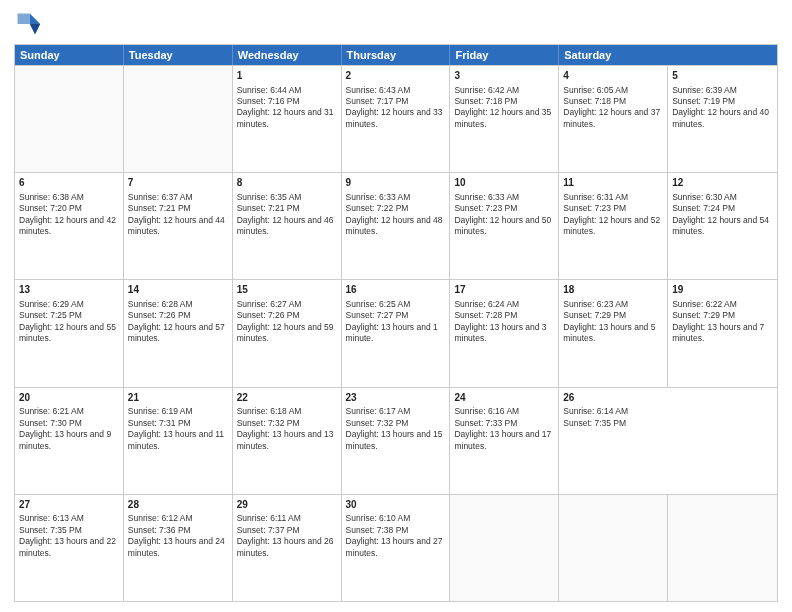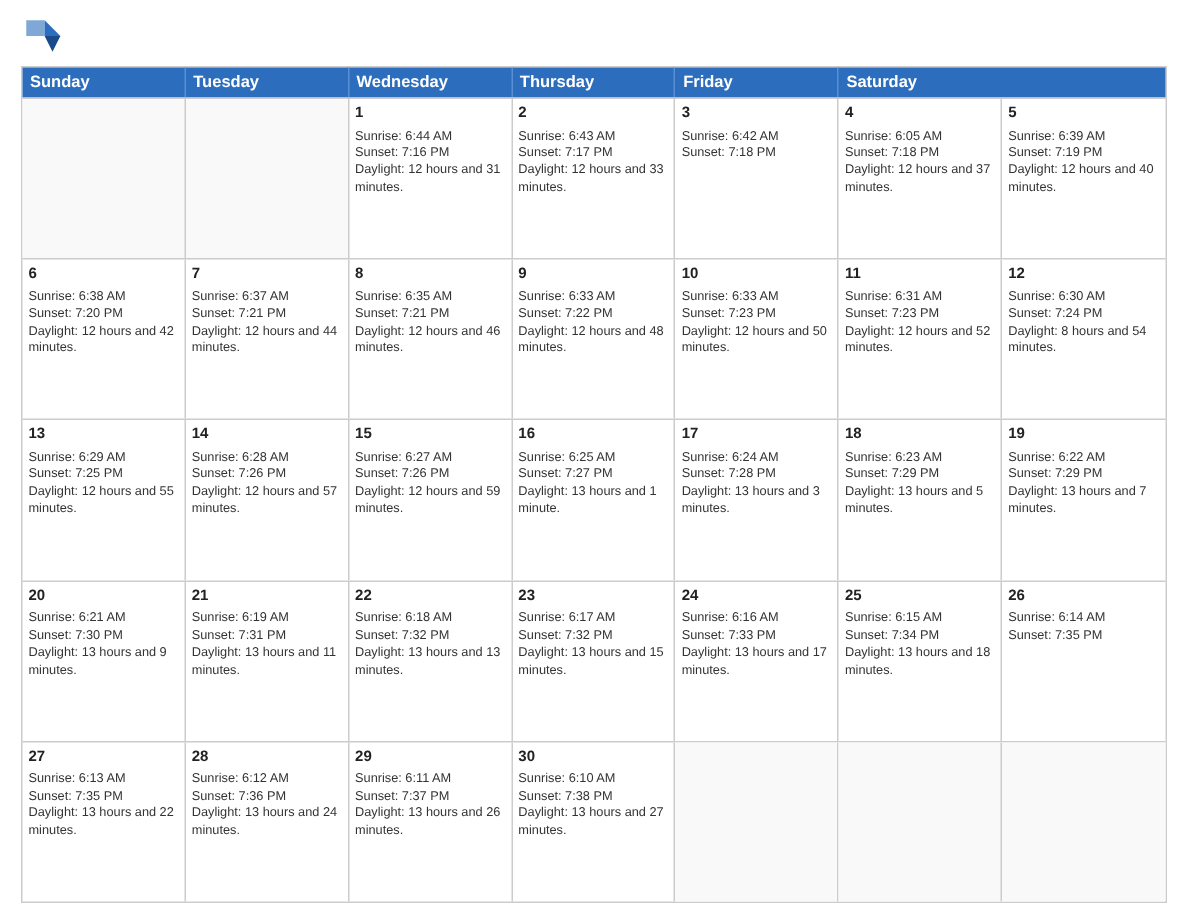--- a/index.html
+++ b/index.html
@@ -133,49 +133,48 @@
         <div class="cal-header-cell">Thursday</div>
         <div class="cal-header-cell">Friday</div>
         <div class="cal-header-cell">Saturday</div>
       </div>
     <div class="cal-body">
     <div class="cal-week">
           <div class="cal-cell empty"></div>
           <div class="cal-cell empty"></div>
           <div class="cal-cell"><span class="day-num">1</span><span>Sunrise: 6:44 AM</span><br><span>Sunset: 7:16 PM</span><br><span>Daylight: 12 hours and 31 minutes.</span></div>
           <div class="cal-cell"><span class="day-num">2</span><span>Sunrise: 6:43 AM</span><br><span>Sunset: 7:17 PM</span><br><span>Daylight: 12 hours and 33 minutes.</span></div>
-          <div class="cal-cell"><span class="day-num">3</span><span>Sunrise: 6:42 AM</span><br><span>Sunset: 7:18 PM</span><br></div>
+          <div class="cal-cell"><span class="day-num">3</span><span>Sunrise: 6:42 AM</span><br><span>Sunset: 7:18 PM</span><br><span>Daylight: 12 hours and 35 minutes.</span></div>
           <div class="cal-cell"><span class="day-num">4</span><span>Sunrise: 6:05 AM</span><br><span>Sunset: 7:18 PM</span><br><span>Daylight: 12 hours and 37 minutes.</span></div>
           <div class="cal-cell"><span class="day-num">5</span><span>Sunrise: 6:39 AM</span><br><span>Sunset: 7:19 PM</span><br><span>Daylight: 12 hours and 40 minutes.</span></div>
         </div>
         <div class="cal-week">
           <div class="cal-cell"><span class="day-num">6</span><span>Sunrise: 6:38 AM</span><br><span>Sunset: 7:20 PM</span><br><span>Daylight: 12 hours and 42 minutes.</span></div>
           <div class="cal-cell"><span class="day-num">7</span><span>Sunrise: 6:37 AM</span><br><span>Sunset: 7:21 PM</span><br><span>Daylight: 12 hours and 44 minutes.</span></div>
           <div class="cal-cell"><span class="day-num">8</span><span>Sunrise: 6:35 AM</span><br><span>Sunset: 7:21 PM</span><br><span>Daylight: 12 hours and 46 minutes.</span></div>
           <div class="cal-cell"><span class="day-num">9</span><span>Sunrise: 6:33 AM</span><br><span>Sunset: 7:22 PM</span><br><span>Daylight: 12 hours and 48 minutes.</span></div>
           <div class="cal-cell"><span class="day-num">10</span><span>Sunrise: 6:33 AM</span><br><span>Sunset: 7:23 PM</span><br><span>Daylight: 12 hours and 50 minutes.</span></div>
           <div class="cal-cell"><span class="day-num">11</span><span>Sunrise: 6:31 AM</span><br><span>Sunset: 7:23 PM</span><br><span>Daylight: 12 hours and 52 minutes.</span></div>
-          <div class="cal-cell"><span class="day-num">12</span><span>Sunrise: 6:30 AM</span><br><span>Sunset: 7:24 PM</span><br><span>Daylight: 8 hours and 54 minutes.</span></div>
+          <div class="cal-cell"><span class="day-num">12</span><span>Sunrise: 6:30 AM</span><br><span>Sunset: 7:24 PM</span><br><span>Daylight: 12 hours and 54 minutes.</span></div>
         </div>
         <div class="cal-week">
           <div class="cal-cell"><span class="day-num">13</span><span>Sunrise: 6:29 AM</span><br><span>Sunset: 7:25 PM</span><br><span>Daylight: 12 hours and 55 minutes.</span></div>
           <div class="cal-cell"><span class="day-num">14</span><span>Sunrise: 6:28 AM</span><br><span>Sunset: 7:26 PM</span><br><span>Daylight: 12 hours and 57 minutes.</span></div>
           <div class="cal-cell"><span class="day-num">15</span><span>Sunrise: 6:27 AM</span><br><span>Sunset: 7:26 PM</span><br><span>Daylight: 12 hours and 59 minutes.</span></div>
           <div class="cal-cell"><span class="day-num">16</span><span>Sunrise: 6:25 AM</span><br><span>Sunset: 7:27 PM</span><br><span>Daylight: 13 hours and 1 minute.</span></div>
           <div class="cal-cell"><span class="day-num">17</span><span>Sunrise: 6:24 AM</span><br><span>Sunset: 7:28 PM</span><br><span>Daylight: 13 hours and 3 minutes.</span></div>
           <div class="cal-cell"><span class="day-num">18</span><span>Sunrise: 6:23 AM</span><br><span>Sunset: 7:29 PM</span><br><span>Daylight: 13 hours and 5 minutes.</span></div>
           <div class="cal-cell"><span class="day-num">19</span><span>Sunrise: 6:22 AM</span><br><span>Sunset: 7:29 PM</span><br><span>Daylight: 13 hours and 7 minutes.</span></div>
         </div>
         <div class="cal-week">
           <div class="cal-cell"><span class="day-num">20</span><span>Sunrise: 6:21 AM</span><br><span>Sunset: 7:30 PM</span><br><span>Daylight: 13 hours and 9 minutes.</span></div>
           <div class="cal-cell"><span class="day-num">21</span><span>Sunrise: 6:19 AM</span><br><span>Sunset: 7:31 PM</span><br><span>Daylight: 13 hours and 11 minutes.</span></div>
           <div class="cal-cell"><span class="day-num">22</span><span>Sunrise: 6:18 AM</span><br><span>Sunset: 7:32 PM</span><br><span>Daylight: 13 hours and 13 minutes.</span></div>
           <div class="cal-cell"><span class="day-num">23</span><span>Sunrise: 6:17 AM</span><br><span>Sunset: 7:32 PM</span><br><span>Daylight: 13 hours and 15 minutes.</span></div>
           <div class="cal-cell"><span class="day-num">24</span><span>Sunrise: 6:16 AM</span><br><span>Sunset: 7:33 PM</span><br><span>Daylight: 13 hours and 17 minutes.</span></div>
-          <div class="cal-cell"><span class="day-num">25</span><span>Sunrise: 6:15 AM</span><br><span>Sunset: 7:34 PM</span><br><span>Daylight: 13 hours and 18 minutes.</span></div>
           <div class="cal-cell"><span class="day-num">26</span><span>Sunrise: 6:14 AM</span><br><span>Sunset: 7:35 PM</span><br></div>
         </div>
         <div class="cal-week">
           <div class="cal-cell"><span class="day-num">27</span><span>Sunrise: 6:13 AM</span><br><span>Sunset: 7:35 PM</span><br><span>Daylight: 13 hours and 22 minutes.</span></div>
           <div class="cal-cell"><span class="day-num">28</span><span>Sunrise: 6:12 AM</span><br><span>Sunset: 7:36 PM</span><br><span>Daylight: 13 hours and 24 minutes.</span></div>
           <div class="cal-cell"><span class="day-num">29</span><span>Sunrise: 6:11 AM</span><br><span>Sunset: 7:37 PM</span><br><span>Daylight: 13 hours and 26 minutes.</span></div>
           <div class="cal-cell"><span class="day-num">30</span><span>Sunrise: 6:10 AM</span><br><span>Sunset: 7:38 PM</span><br><span>Daylight: 13 hours and 27 minutes.</span></div>
           <div class="cal-cell empty"></div>
           <div class="cal-cell empty"></div>
           <div class="cal-cell empty"></div>

